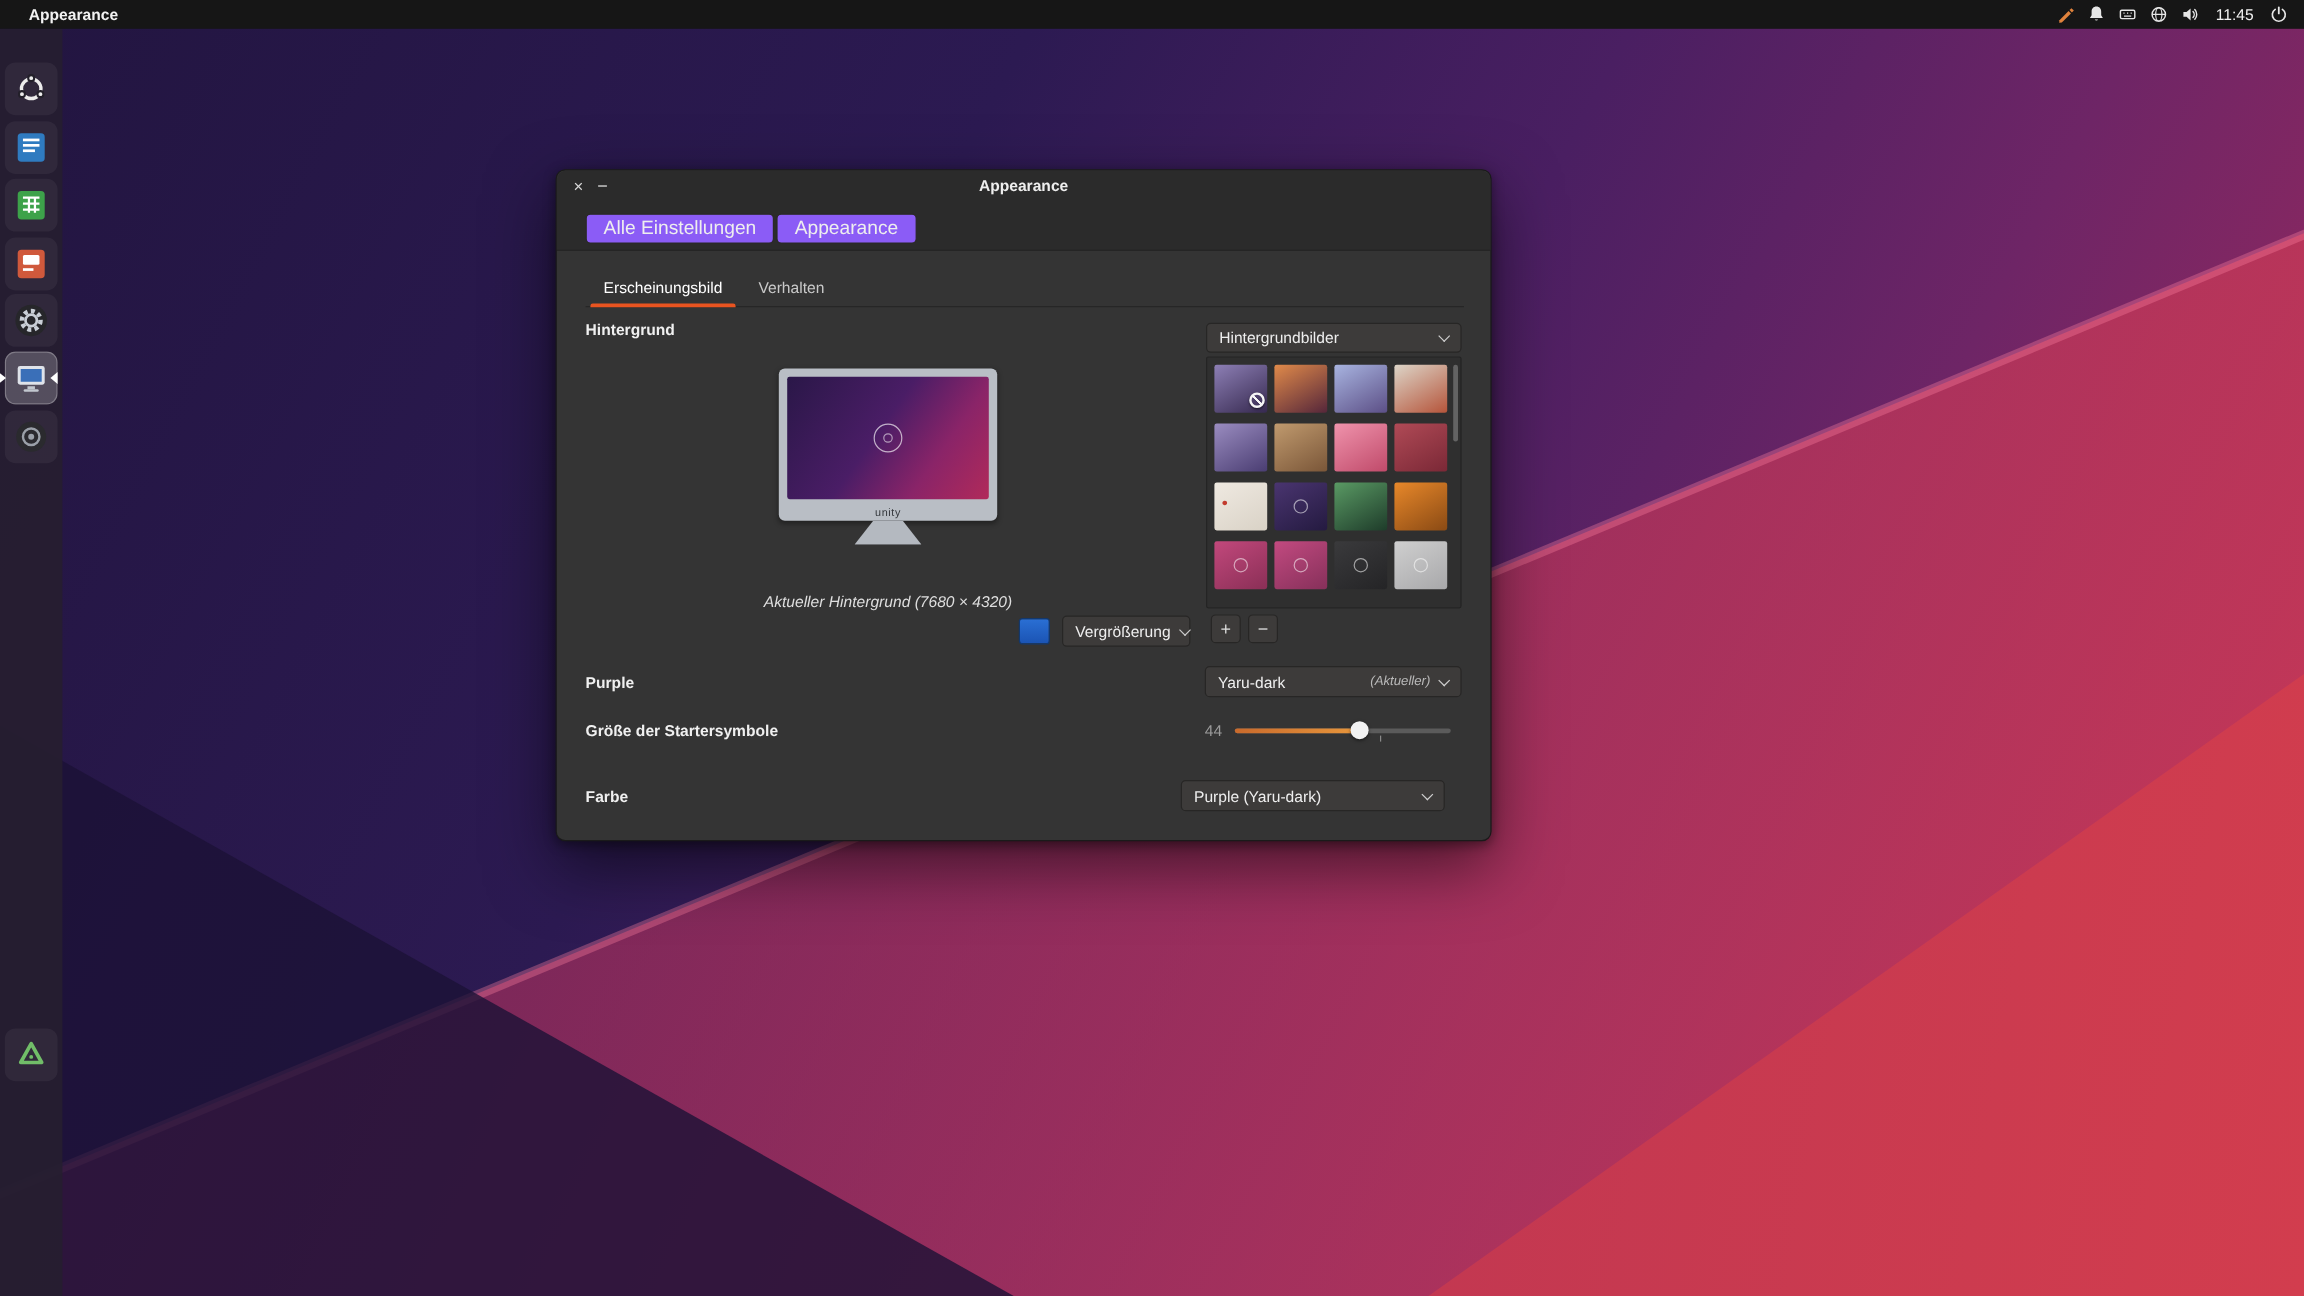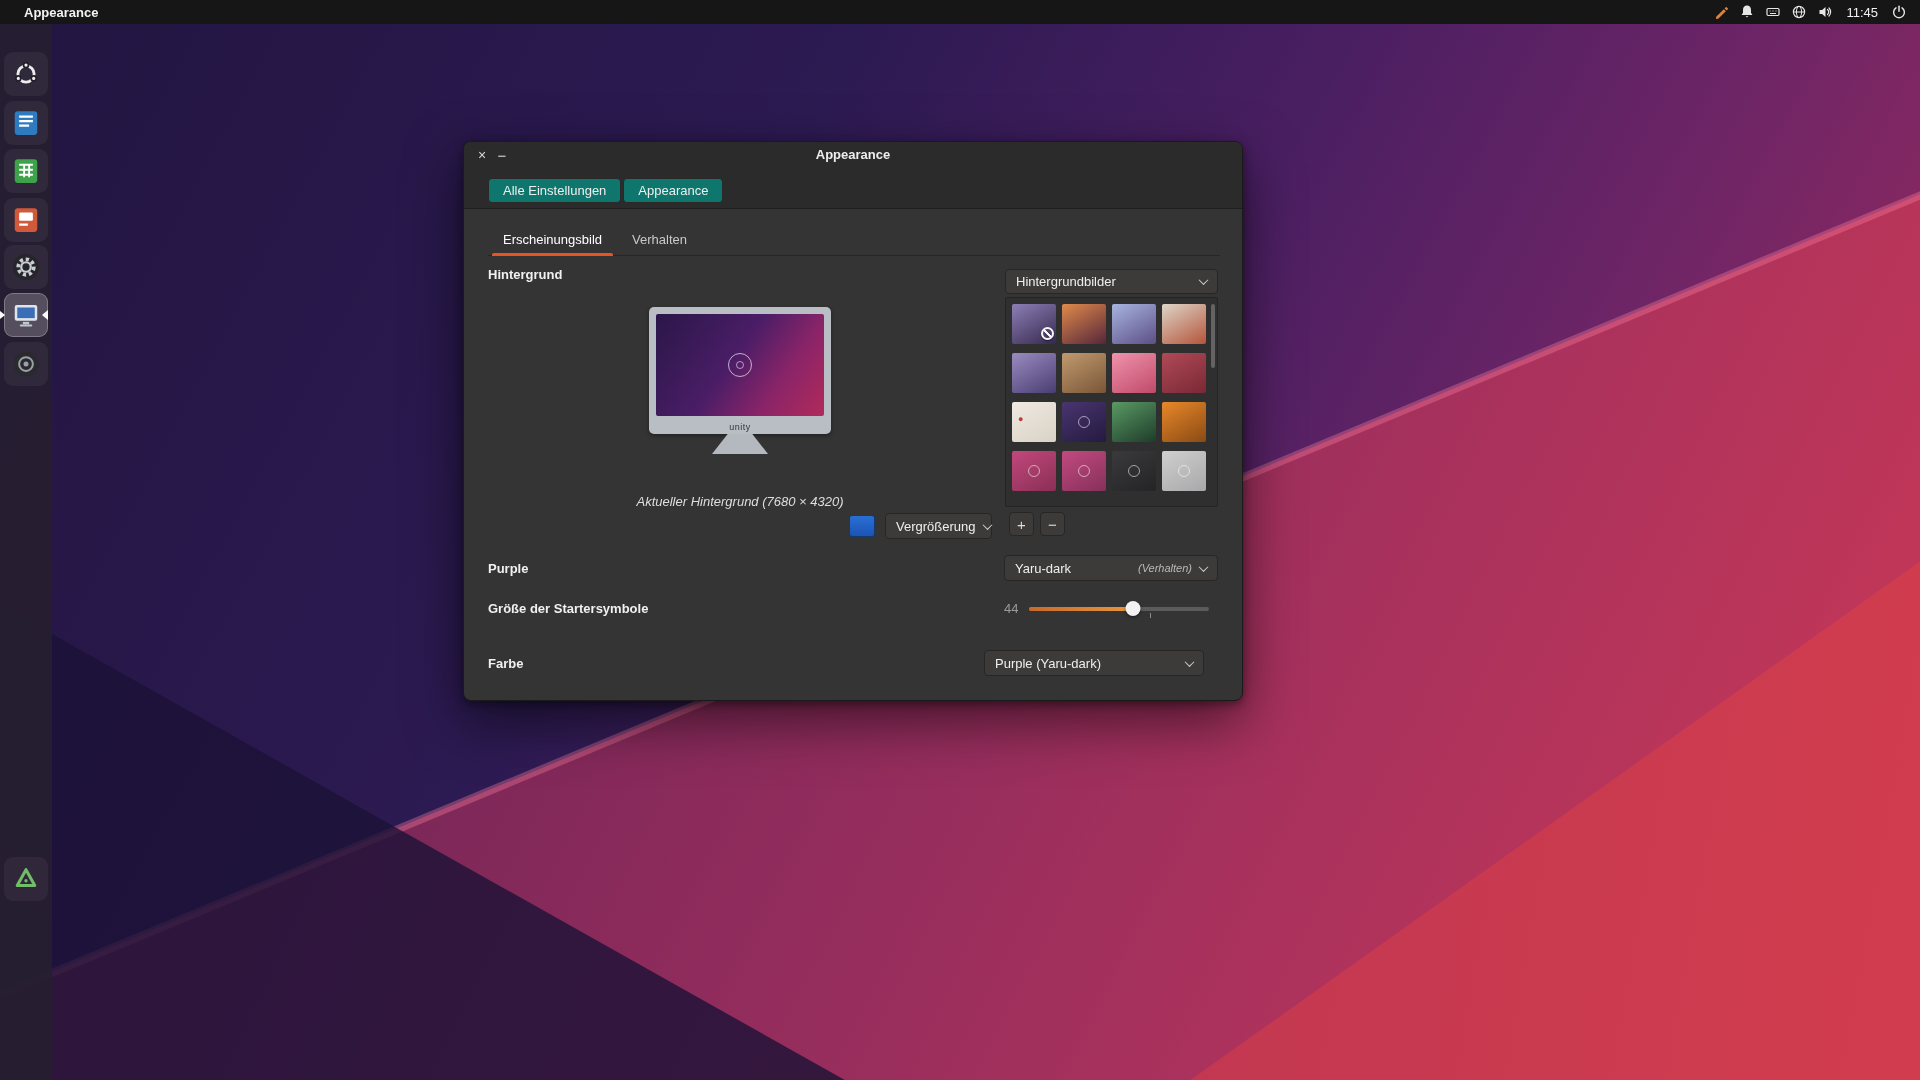--- a/index.html
+++ b/index.html
@@ -51,22 +51,22 @@
             z-index:10; font-size:13px; }
   .win-header { position:absolute; left:0; top:0; right:0; height:67px; background:#2b2b2b;
                 border-bottom:1px solid #1f1f1f; border-radius:8px 8px 0 0; }
   .titlebar { position:relative; height:27px; }
   .win-title { position:absolute; left:0; right:0; top:5px; text-align:center; font-weight:bold; color:#eee; }
   .win-btn { position:absolute; top:3px; width:20px; height:20px; display:flex; align-items:center;
              justify-content:center; color:#d8d8d8; font-size:14px; border-radius:50%; cursor:default; }
   .win-btn.close { left:8px; }
   .win-btn.min { left:28px; font-size:15px; }
   .nav-row { position:absolute; left:24px; top:36px; display:flex; gap:2px; }
-  .nav-btn { height:25px; padding:0 14px; background:#0f766e; border:1px solid #2a2928; border-radius:4px;
-             color:#eee; display:flex; align-items:center; font-size:13px; cursor:default; }
+  .nav-btn { height:25px; padding:0 14px; background:#8b5cf6; border:1px solid #2a2928; border-radius:4px;
+             color:#eee; display:flex; align-items:center; font-size:16px; cursor:default; }
 
   .tabs { position:absolute; left:24px; top:85px; width:732px; height:29px;
           border-bottom:1px solid #262626; display:flex; }
   .tab { padding:5px 15px 0 15px; color:#c9c9c9; position:relative; cursor:default; }
   .tab.active { color:#fff; }
   .tab.active::after { content:""; position:absolute; left:4px; right:4px; bottom:-1px; height:3px;
                        background:#e95420; border-radius:2px 2px 0 0; }
 
   .section-label { position:absolute; font-weight:bold; color:#f0f0f0; }
   .lbl-bg    { left:24px; top:125px; }
@@ -328,21 +328,21 @@
         </div>
       </div>
     <div class="wall-scrollbar"></div>
   </div>
   <button class="mini-btn btn-add">+</button>
   <button class="mini-btn btn-remove">−</button>
 
   <div class="section-label lbl-theme">Purple</div>
   <div class="select theme-select">
     <span>Yaru-dark</span>
-    <span class="suffix grow">(Verhalten)</span>
+    <span class="suffix grow">(Aktueller)</span>
     <span class="chev"></span>
   </div>
 
   <div class="section-label lbl-size">Größe der Startersymbole</div>
   <div class="size-value">44</div>
   <div class="slider">
     <div class="track"></div>
     <div class="fill"></div>
     <div class="handle"></div>
     <div class="tick"></div>

